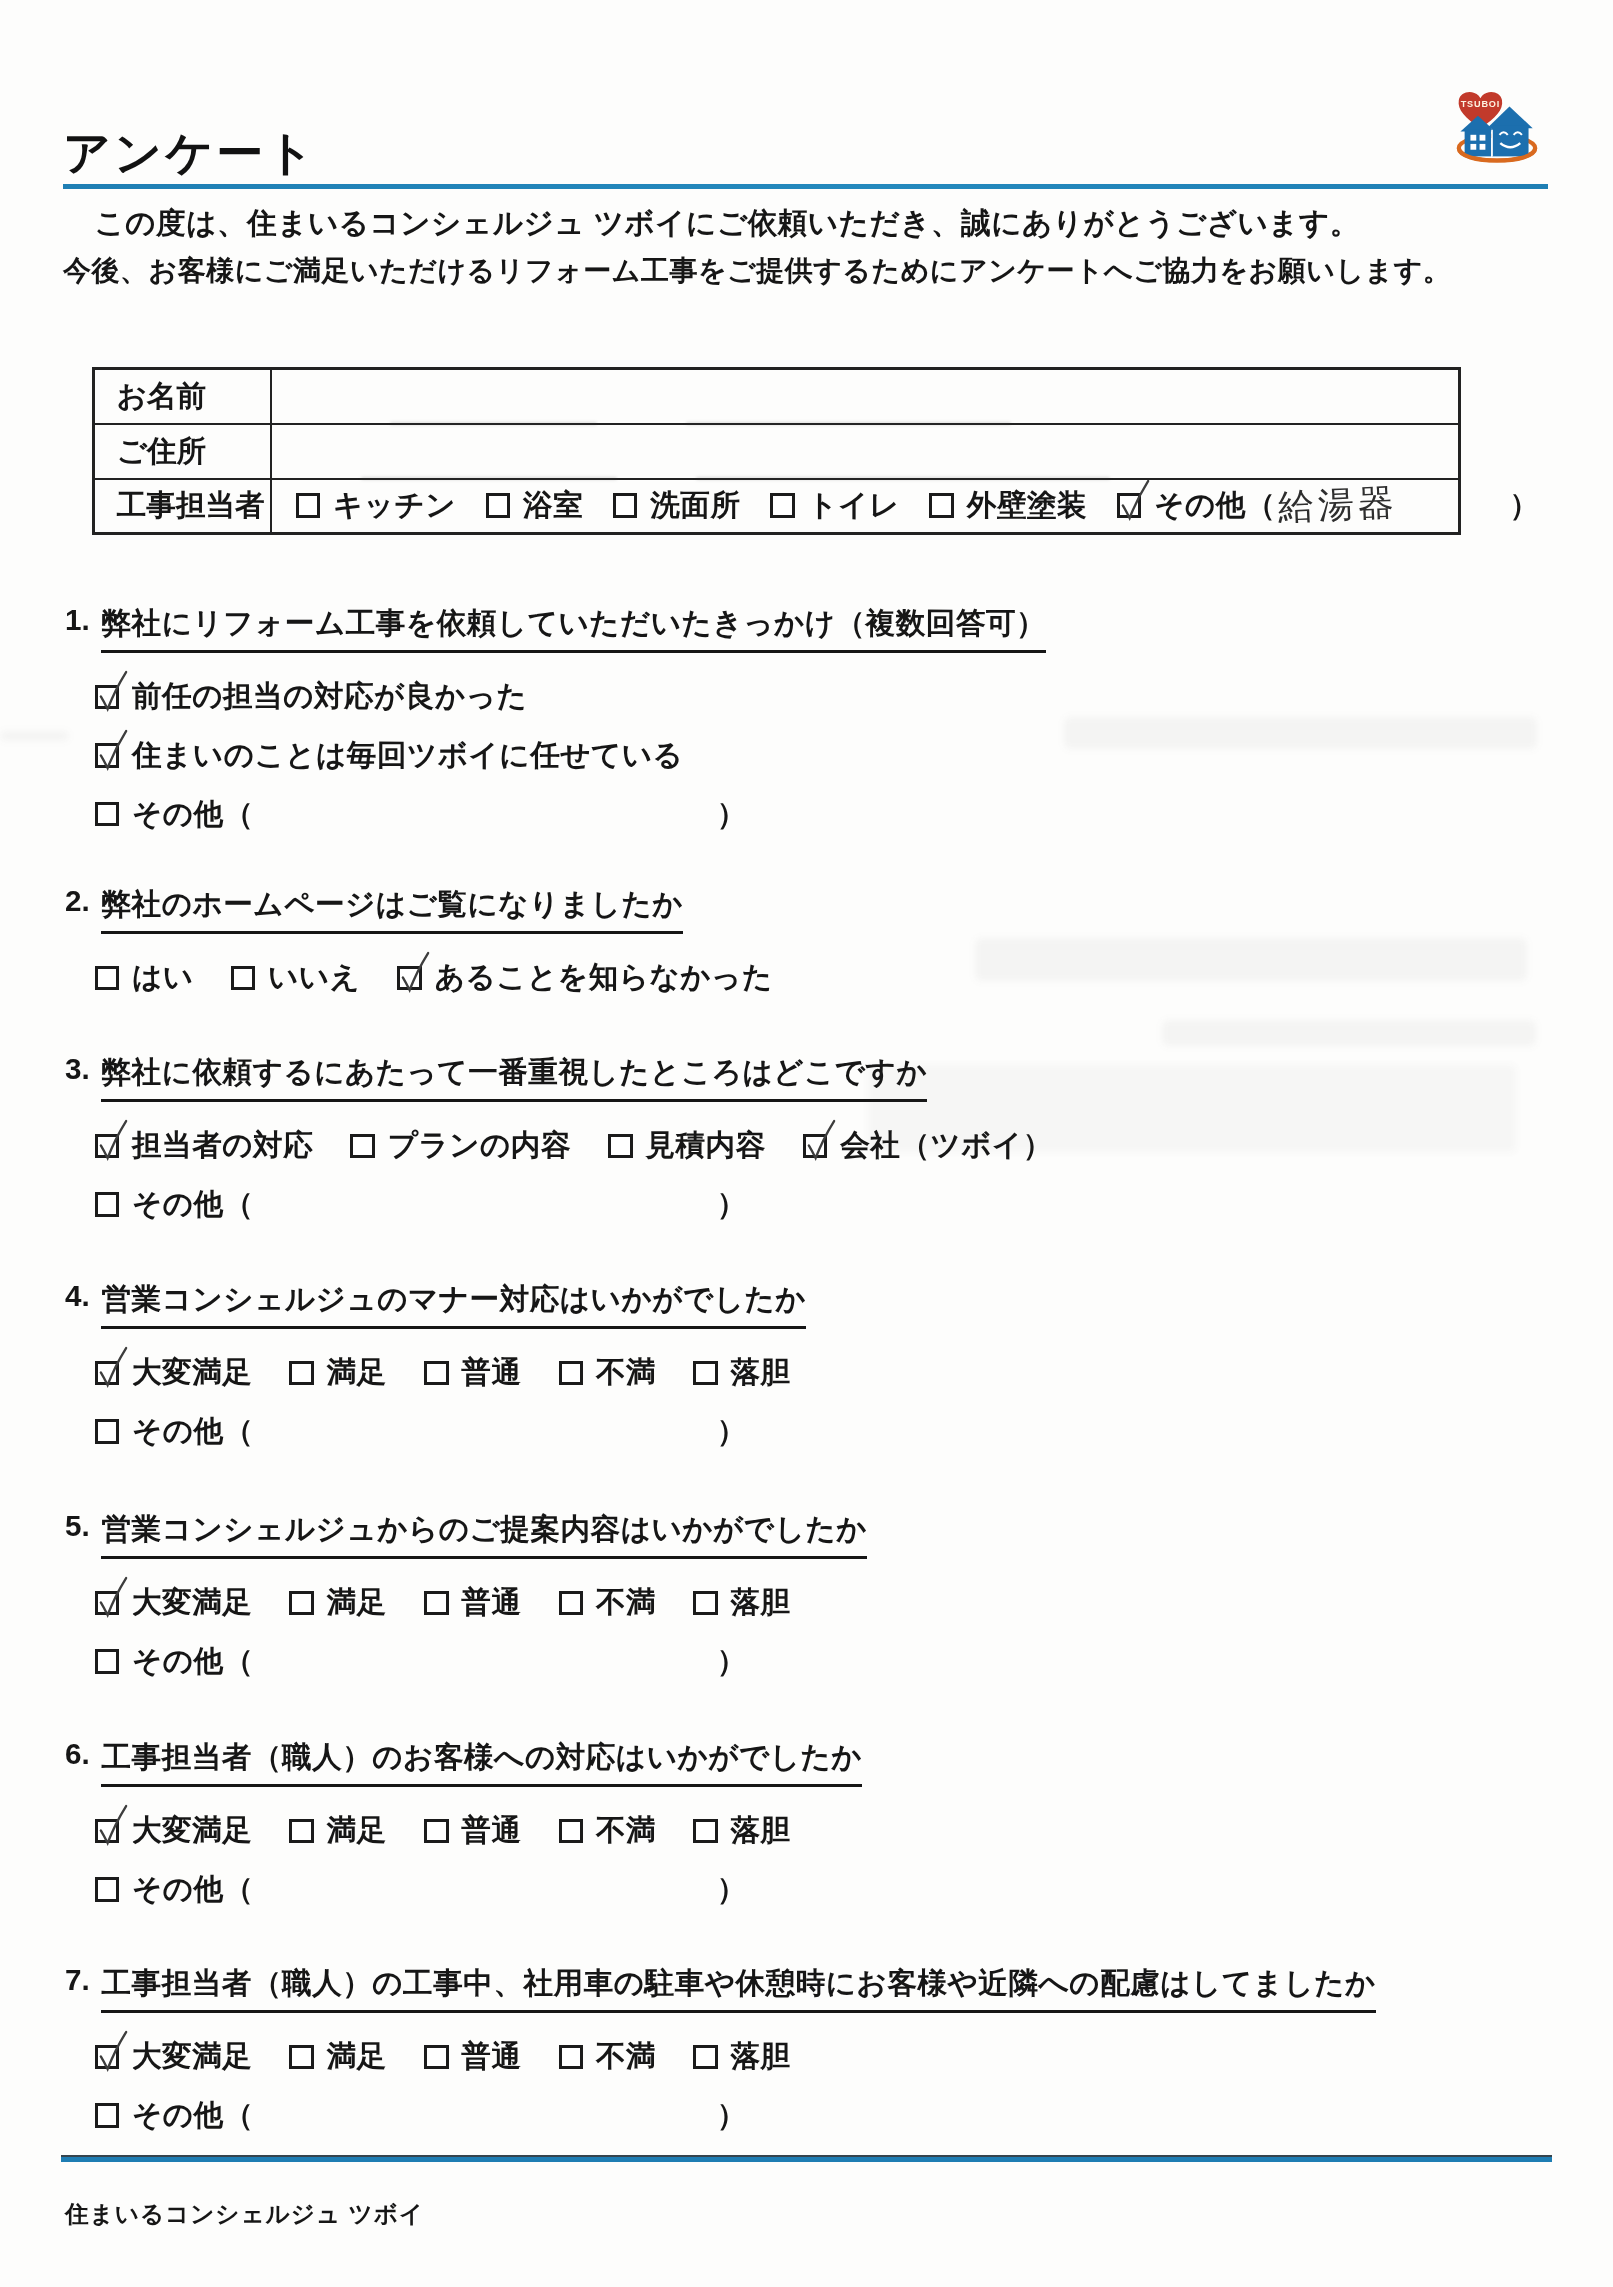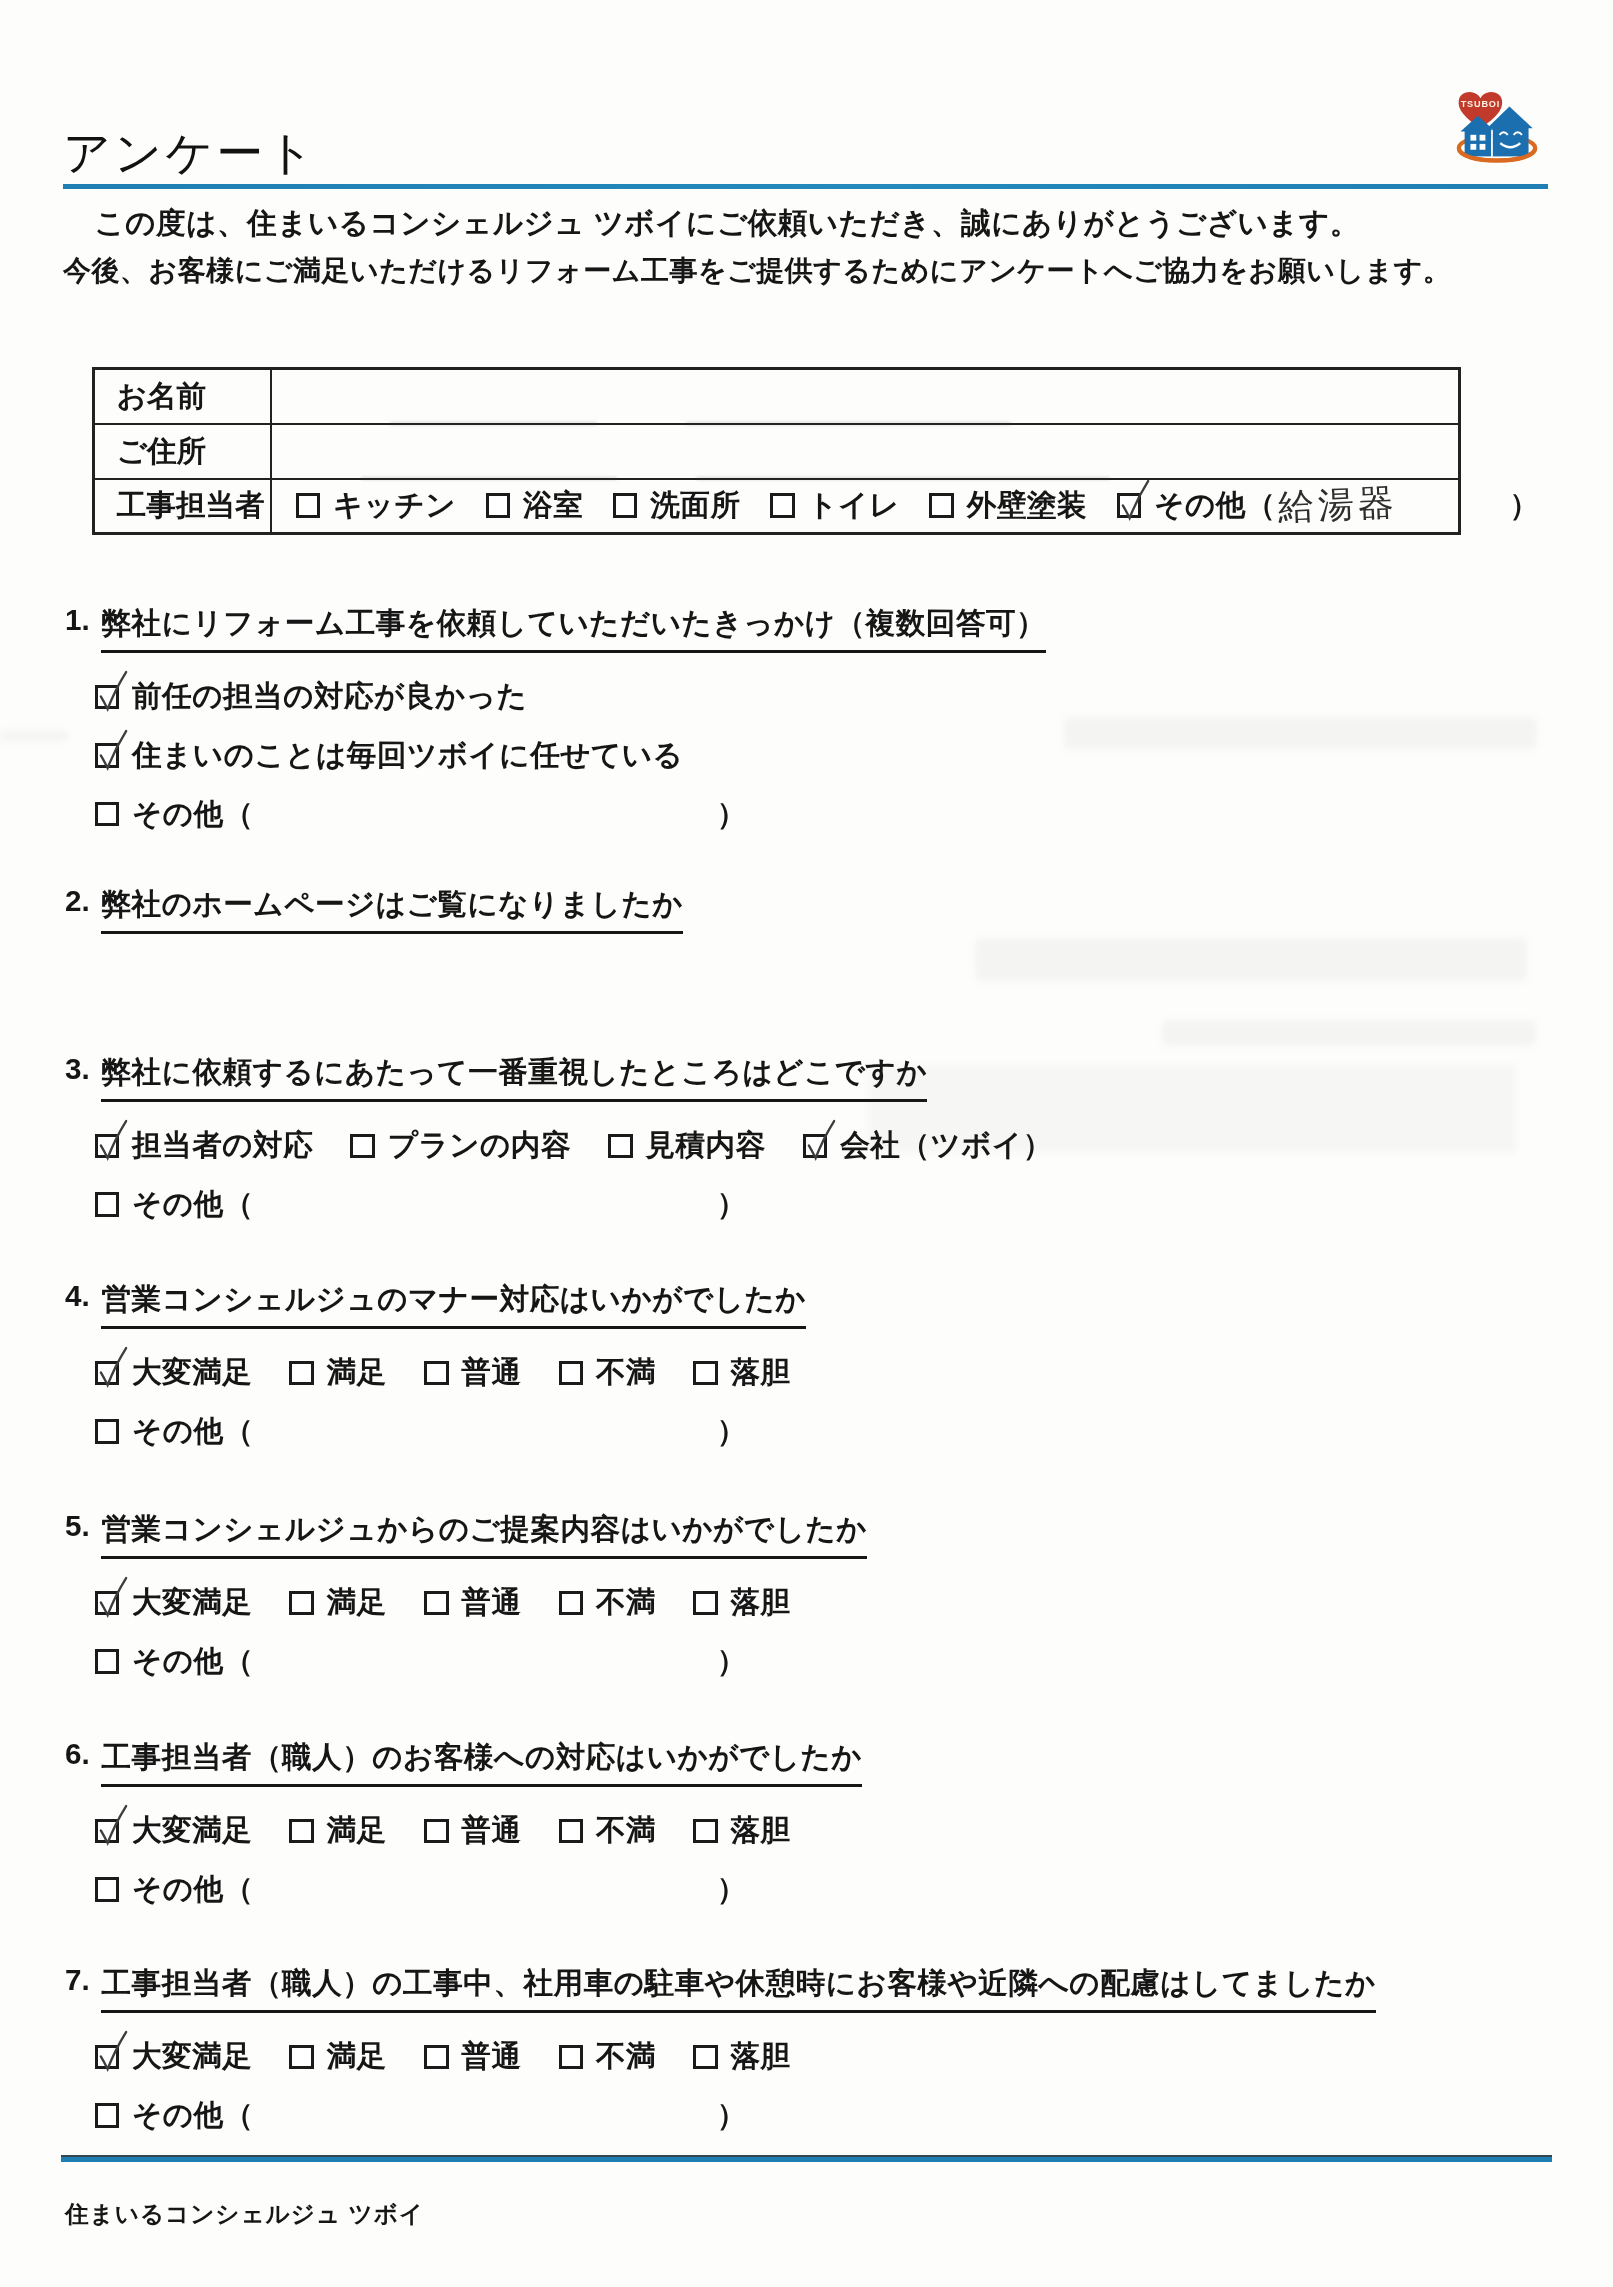--- a/index.html
+++ b/index.html
@@ -7,21 +7,21 @@
   body {
     position: relative;
     background: #fdfdfc;
     font-family: "Liberation Sans", "DejaVu Sans", sans-serif;
     color: #161616;
     overflow: hidden;
   }
   
   .page-title {
     position: absolute; left: 63px; top: 122px;
-    font-size: 47px; font-weight: 400; letter-spacing: 3px; color:#121212;
+    font-size: 47px; font-weight: 700; letter-spacing: 3px; color:#121212;
   }
   .title-rule {
     position: absolute; left: 63px; top: 184px; width: 1485px; height: 4.9px;
     background: linear-gradient(90deg,#1f7fb4 0%, #2489bd 55%, #1f7fb4 100%);
   }
   .logo { position: absolute; left: 1438px; top: 85px; width: 118px; height: 83px; }
   
   .intro-1 { position: absolute; left: 63px; top: 203px; width: 1478px;
              font-size: 29.6px; font-weight: 600; text-indent: 31.5px; letter-spacing: 0.5px;}
   .intro-2 { position: absolute; left: 63px; top: 252px; width: 1537px;
@@ -192,20 +192,38 @@
           <span class="blank-sp" style="width: 463px;"></span>
           <span class="lbl">）</span>
         </span>
       </div>
     </div>
     <div class="q-block" style="top: 884px;">
       <div class="q-head">
         <span class="q-num">2.</span>
         <span class="q-title-text">弊社のホームページはご覧になりましたか</span>
       </div>
+      <div class="opt-row" style="gap: 37px;">
+        <span class="opt">
+          <span class="cb"></span>
+          <span class="lbl">はい</span>
+        </span>
+        <span class="opt">
+          <span class="cb"></span>
+          <span class="lbl">いいえ</span>
+        </span>
+        <span class="opt">
+          <span class="cb">
+            <svg class="tick" viewBox="0 0 37 47">
+              <path d="M7 28 C10 33 12 37 14 41 C19 28 28 11 33 3"></path>
+            </svg>
+          </span>
+          <span class="lbl">あることを知らなかった</span>
+        </span>
+      </div>
     </div>
     <div class="q-block" style="top: 1052px;">
       <div class="q-head">
         <span class="q-num">3.</span>
         <span class="q-title-text">弊社に依頼するにあたって一番重視したところはどこですか</span>
       </div>
       <div class="opt-row" style="gap: 37px;">
         <span class="opt">
           <span class="cb">
             <svg class="tick" viewBox="0 0 37 47">

